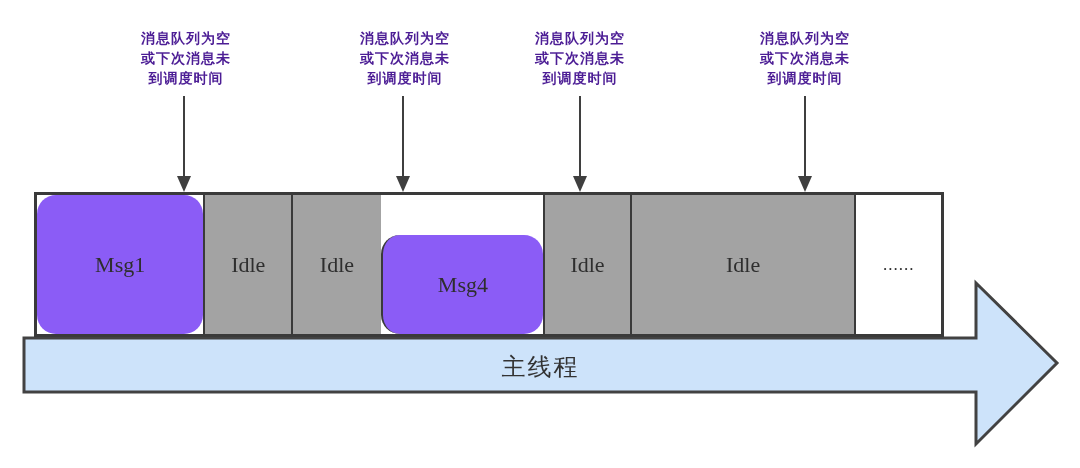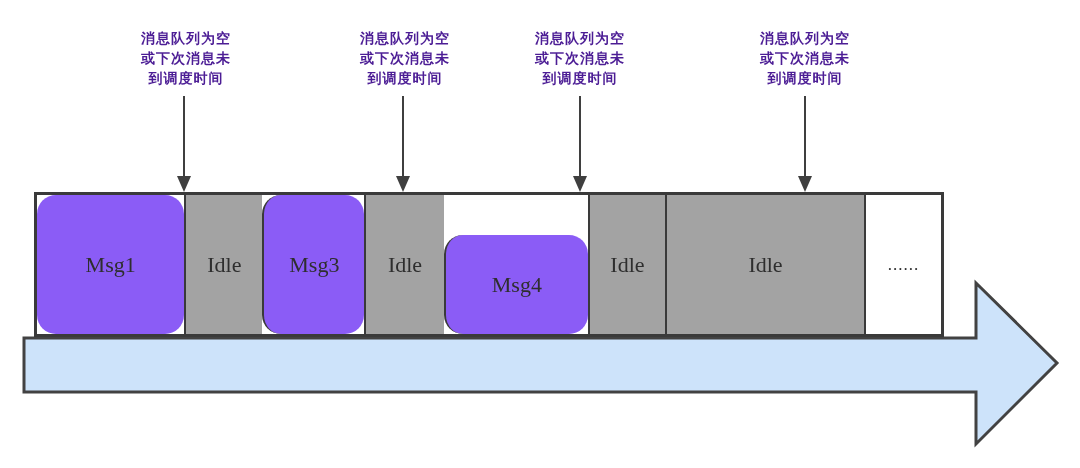--- a/index.html
+++ b/index.html
@@ -145,22 +145,22 @@
 
   <div class="connector-line" style="left:579px"></div>
   <div class="connector-head" style="left:573px"></div>
 
   <div class="connector-line" style="left:804px"></div>
   <div class="connector-head" style="left:798px"></div>
 
   <div class="strip">
     <div class="seg msg  w1">Msg1</div>
     <div class="seg idle w2">Idle</div>
-    <div class="seg msg  w4">Msg3</div>
     <div class="seg idle w5">Idle</div>
     <div class="seg msg  w6">Msg4</div>
     <div class="seg idle w7">Idle</div>
     <div class="seg idle w9">Idle</div>
     <div class="seg more w10">......</div>
   </div>
 
+  <div class="main-thread-label">主线程</div>
 
 </div>
 
 </body></html>

